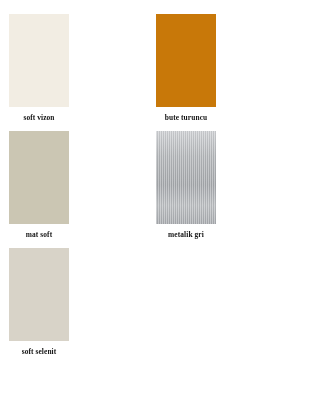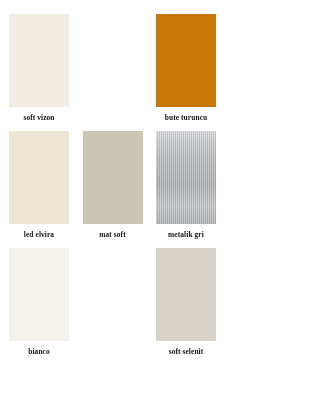--- a/index.html
+++ b/index.html
@@ -64,37 +64,29 @@
       <div class="swatch-label">soft vizon</div>
     </div>
     <div class="swatch-cell">
       <div class="swatch-chip" style="background: rgb(200, 120, 9);"></div>
       <div class="swatch-label">bute turuncu</div>
     </div>
   </div>
 
   <div class="swatch-row">
     <div class="swatch-cell">
-      <div class="swatch-chip" style="background: rgb(238, 230, 210);"></div>
-      <div class="swatch-label">led elvira</div>
-    </div>
-    <div class="swatch-cell">
       <div class="swatch-chip" style="background: rgb(203, 198, 179);"></div>
       <div class="swatch-label">mat soft</div>
     </div>
     <div class="swatch-cell">
       <div class="swatch-chip" style="background: repeating-linear-gradient(90deg, rgba(255, 255, 255, 0.3) 0px, rgba(255, 255, 255, 0.3) 1px, rgba(0, 0, 0, 0.05) 1px, rgba(0, 0, 0, 0.05) 2px), linear-gradient(rgb(207, 209, 212) 0%, rgb(180, 183, 186) 28%, rgb(166, 169, 173) 58%, rgb(188, 191, 194) 80%, rgb(169, 172, 176) 100%);"></div>
       <div class="swatch-label">metalik gri</div>
     </div>
   </div>
 
   <div class="swatch-row">
     <div class="swatch-cell">
-      <div class="swatch-chip" style="background: rgb(244, 240, 234);"></div>
-      <div class="swatch-label">bianco</div>
-    </div>
-    <div class="swatch-cell">
       <div class="swatch-chip" style="background: rgb(216, 211, 200);"></div>
       <div class="swatch-label">soft selenit</div>
     </div>
   </div>
 
 </div>
 
 </body></html>

